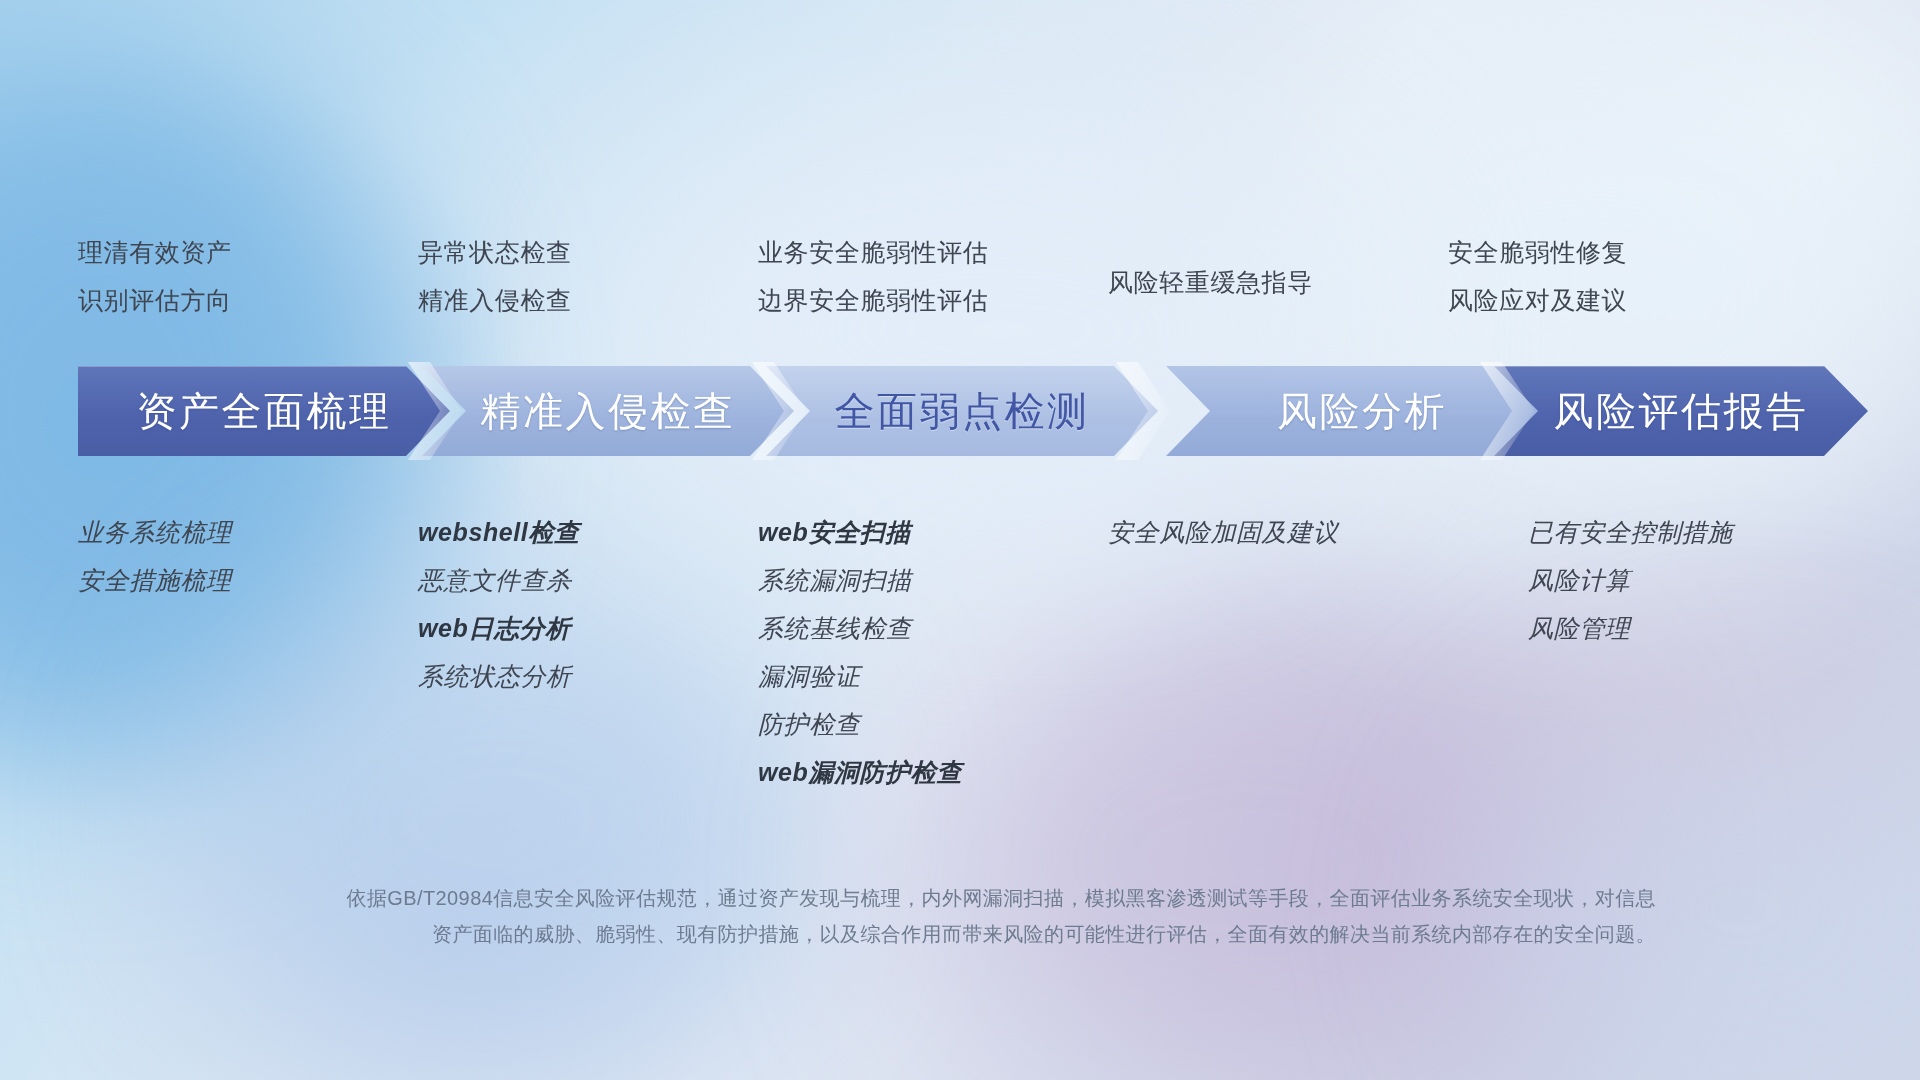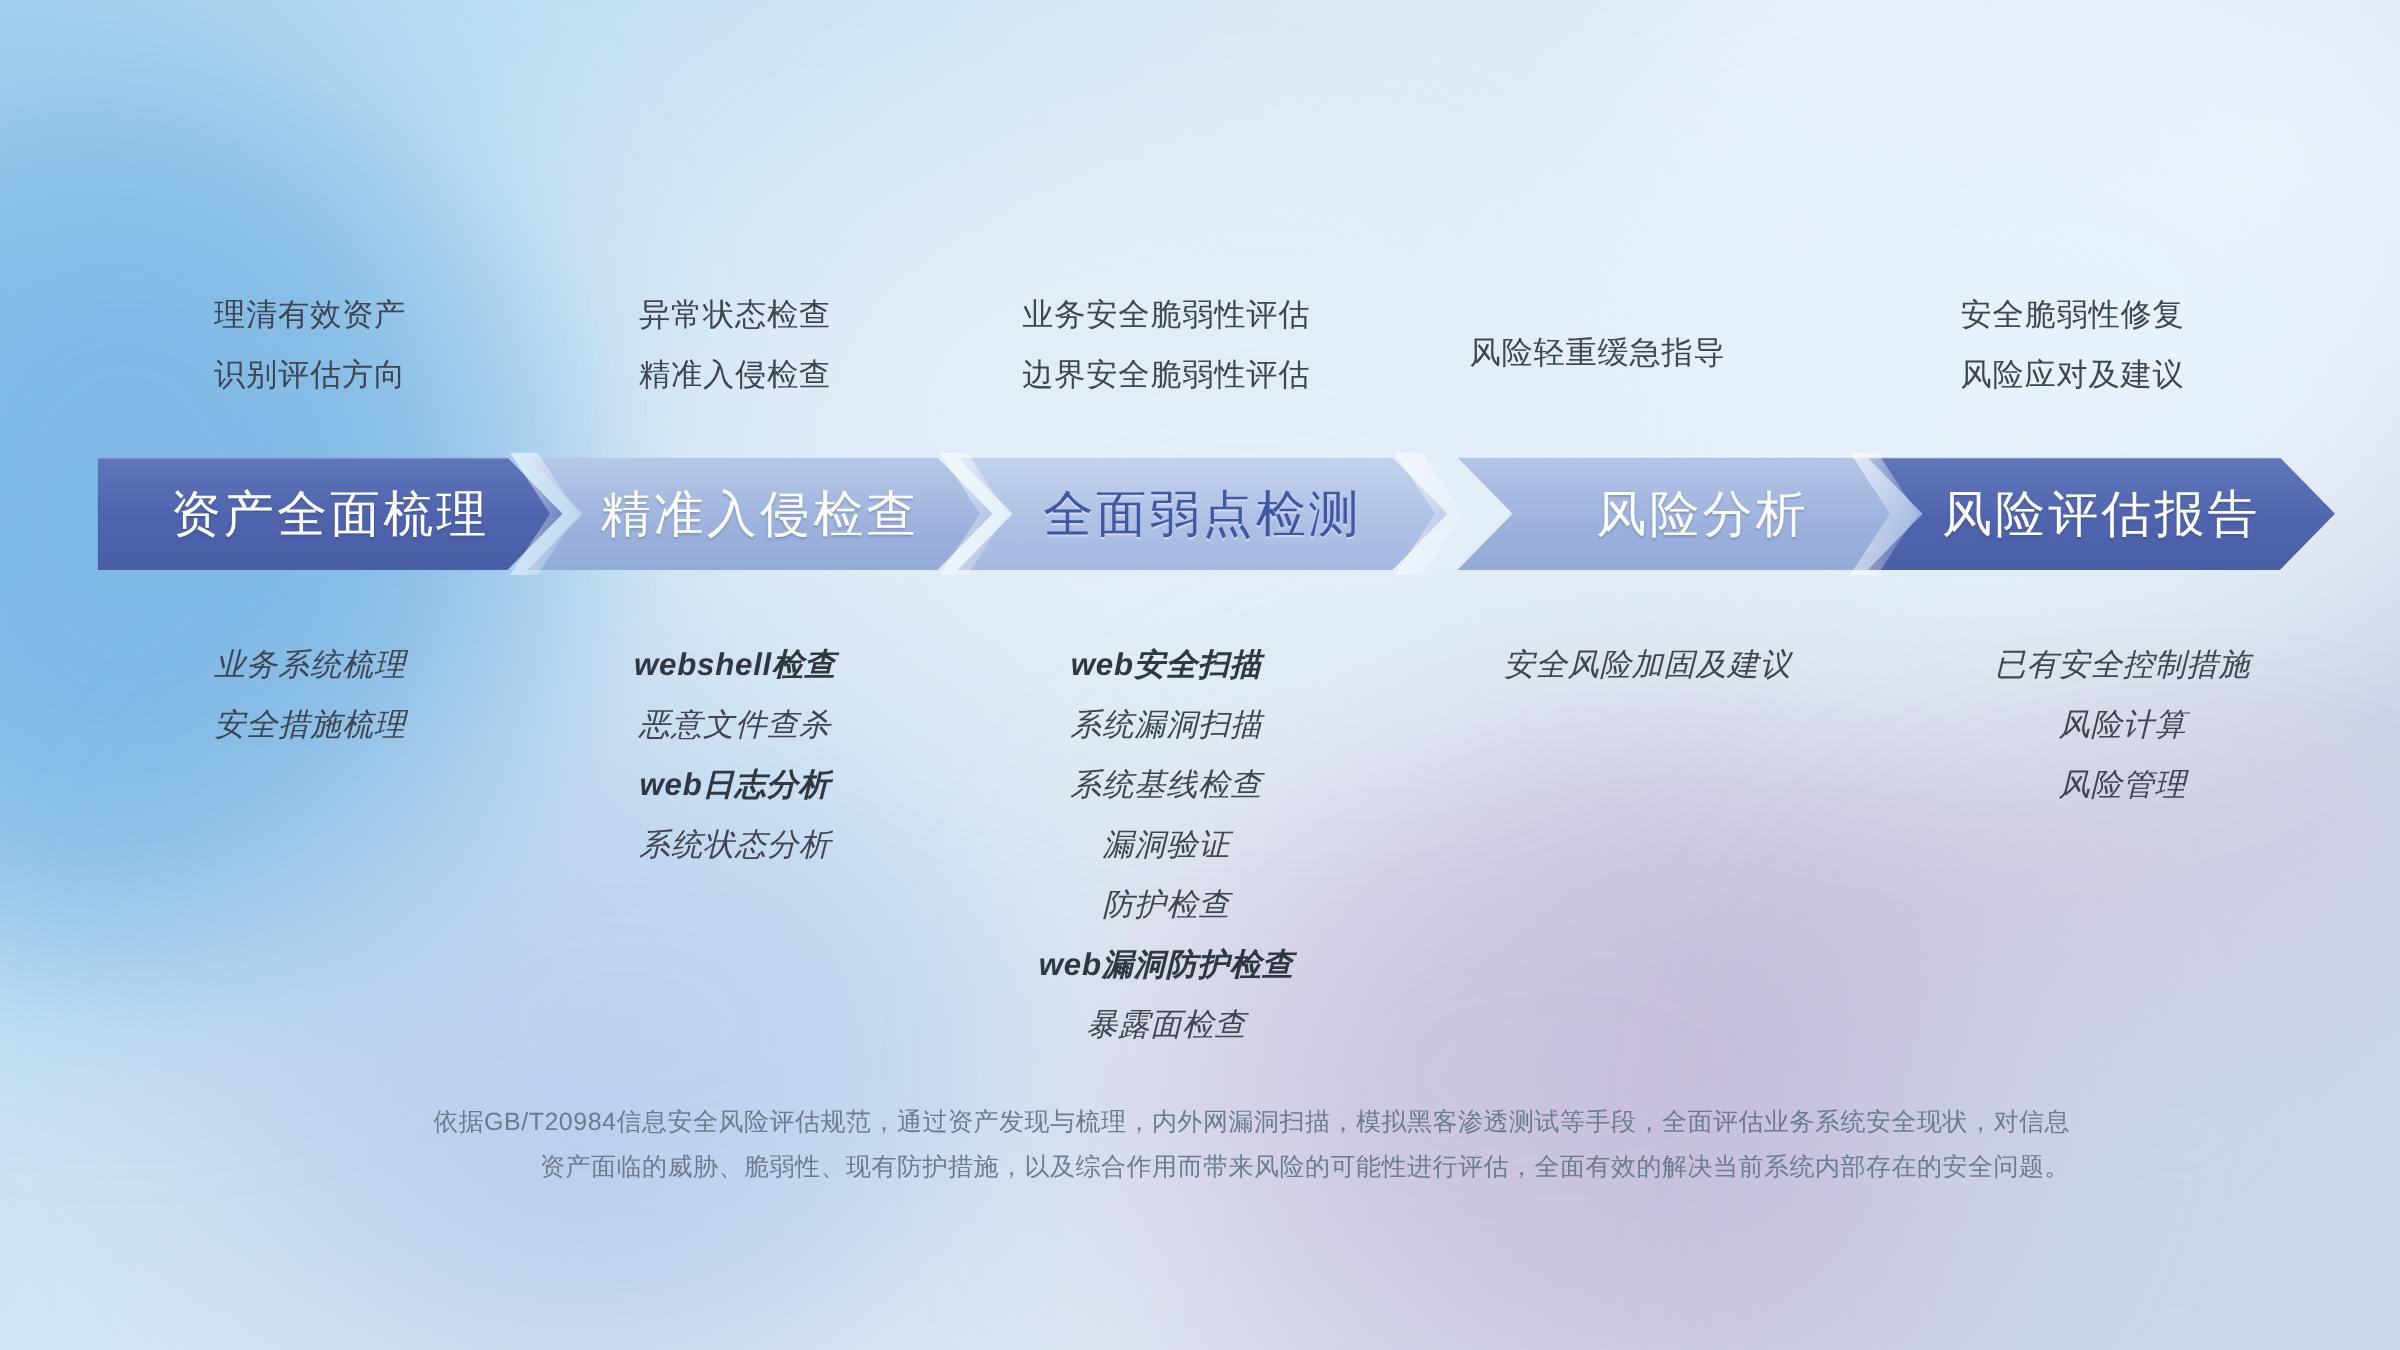--- a/index.html
+++ b/index.html
@@ -40,21 +40,20 @@
 
   
   .row {
     position: absolute;
     left: 78px;
     width: 1790px;
     display: flex;
   }
   .col {
     box-sizing: border-box;
-    text-align: center;
   }
   
   .c0 { width: 340px; }
   .c1 { width: 340px; }
   .c2 { width: 350px; }
   .c3 { width: 340px; }
   .c4 { width: 420px; }
 
   #row-top { top: 228px; align-items: flex-start; }
   #row-bottom { top: 508px; align-items: flex-start; font-style: italic; }
@@ -240,21 +239,20 @@
         <div class="item">系统状态分析</div>
       </div>
 
       <div class="col c2">
         <div class="item strong">web安全扫描</div>
         <div class="item">系统漏洞扫描</div>
         <div class="item">系统基线检查</div>
         <div class="item">漏洞验证</div>
         <div class="item">防护检查</div>
         <div class="item strong">web漏洞防护检查</div>
-        <div class="item">暴露面检查</div>
       </div>
 
       <div class="col c4">
         <div class="item">安全风险加固及建议</div>
       </div>
 
       <div class="col c3">
         <div class="item">已有安全控制措施</div>
         <div class="item">风险计算</div>
         <div class="item">风险管理</div>

